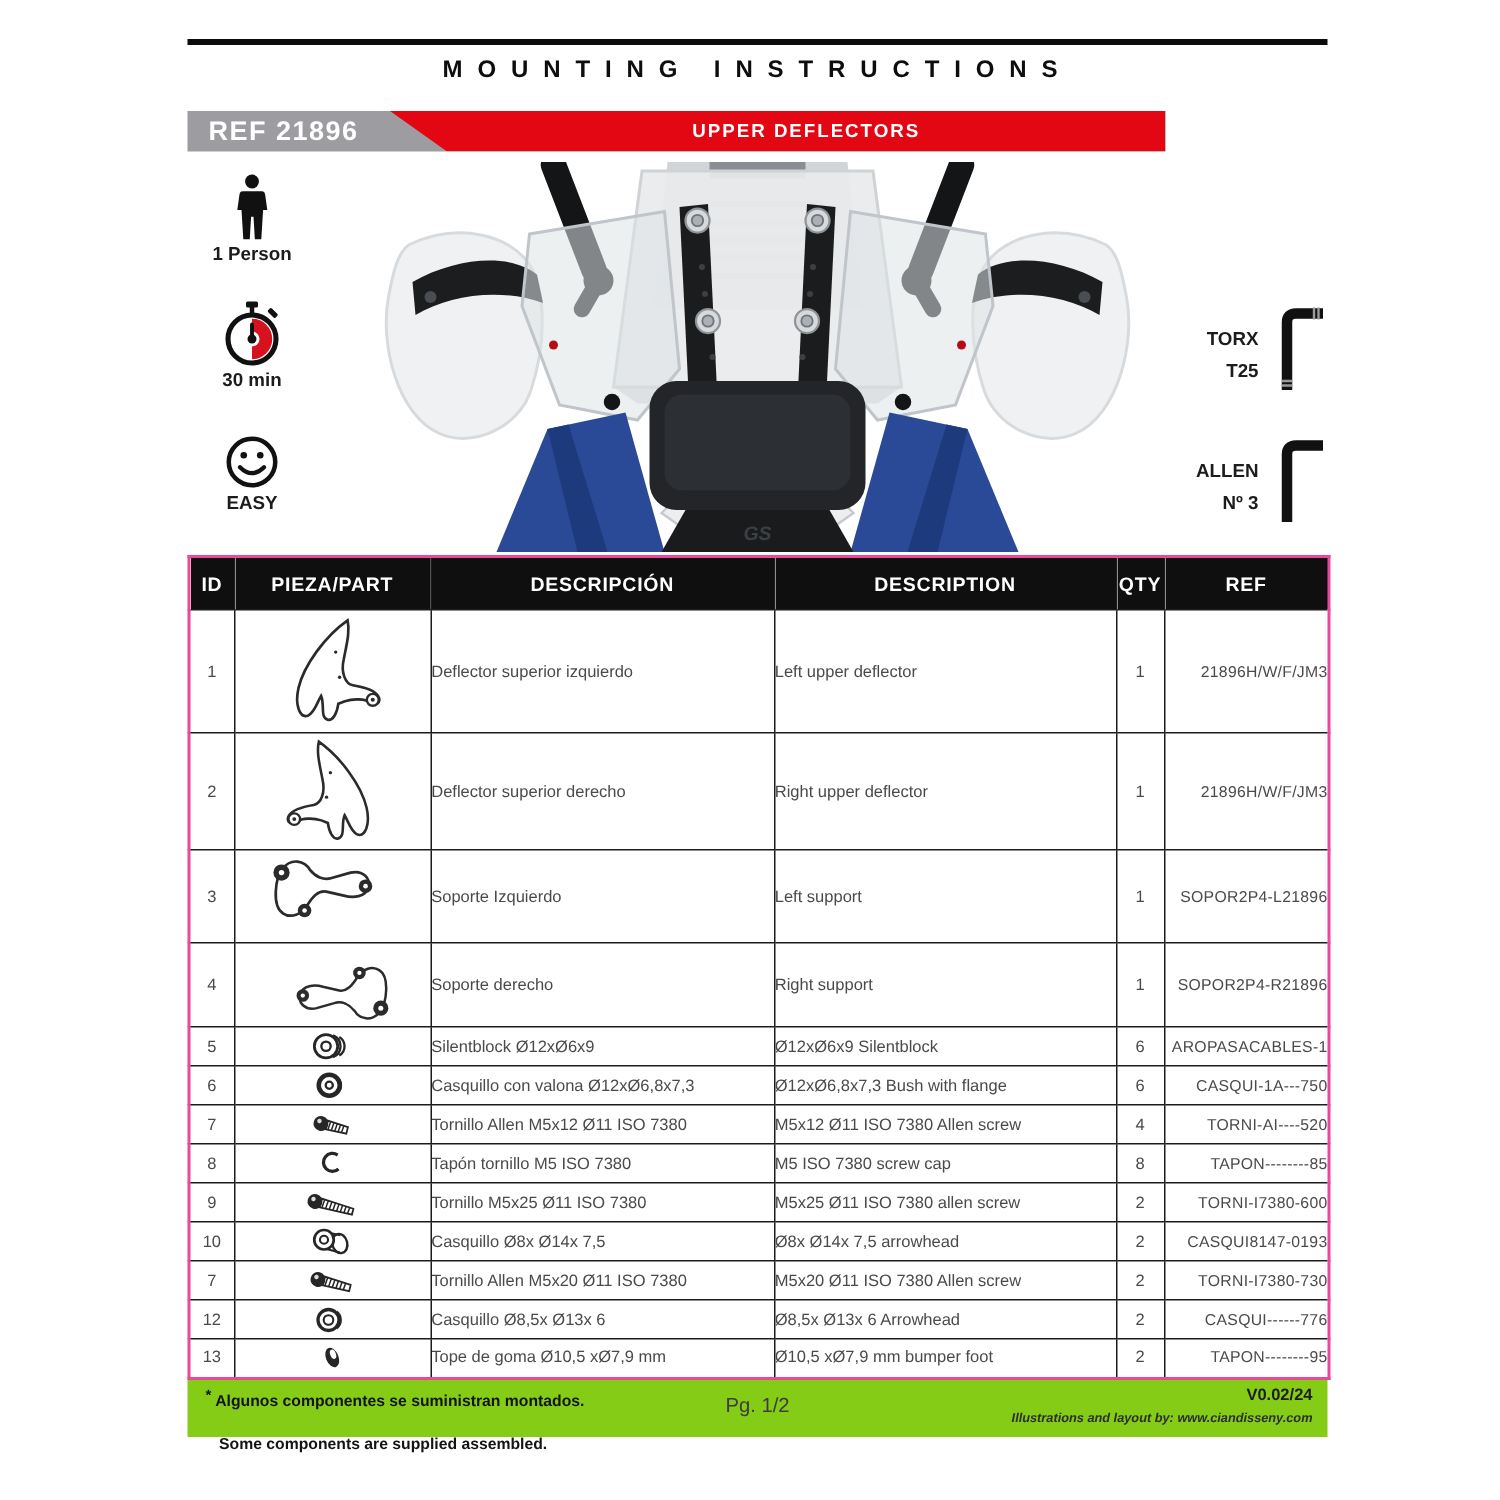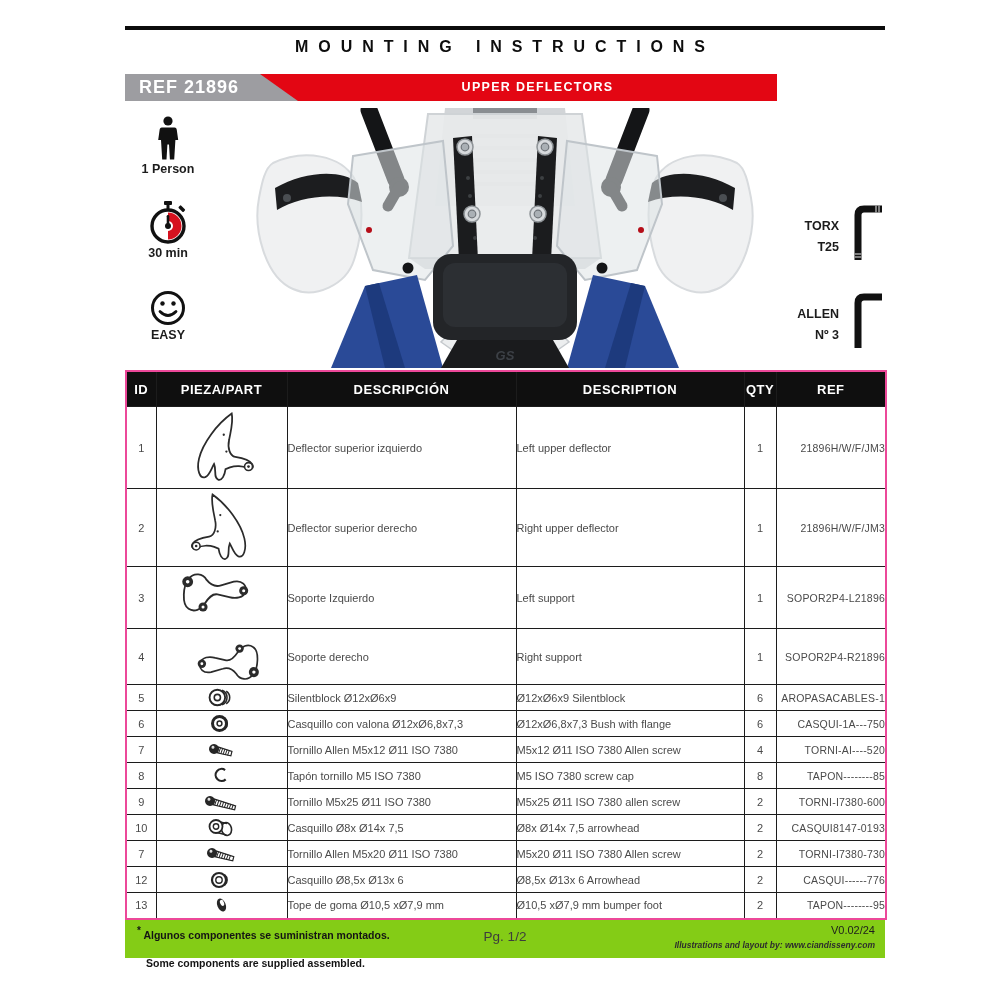--- a/index.html
+++ b/index.html
@@ -43,21 +43,21 @@
   .c-ref{text-align:right;font-size:10.5px;letter-spacing:0.2px;}
   .c-part{text-align:center;vertical-align:middle;}
   tr.rh1{height:82px;} tr.rh2{height:78px;} tr.rh3{height:62px;} tr.rh4{height:56px;} tr.rhs{height:26px;}
 
   
   .footer-bar{position:absolute;left:125px;top:920px;width:760px;height:38px;background:#84cc16;}
   .foot-note{position:absolute;left:12px;top:4px;font-size:10.5px;font-weight:700;color:#141414;line-height:1.4;}
   .foot-note sup{font-size:10px;}
   .foot-page{position:absolute;left:0;right:0;top:9px;text-align:center;font-size:13.5px;color:#3d3d3d;}
   .foot-right{position:absolute;right:10px;top:4px;text-align:right;}
-  .foot-version{font-size:11px;font-weight:400;color:#1d1d1d;}
+  .foot-version{font-size:11px;font-weight:700;color:#1d1d1d;}
   .foot-credit{margin-top:4px;font-size:8.5px;font-style:italic;font-weight:700;color:#2d2d2d;}
 
   svg{display:block;}
   .badge svg,.tool svg{margin:0 auto;}
 </style>
 </head>
 <body>
 
 <div id="page">
 

